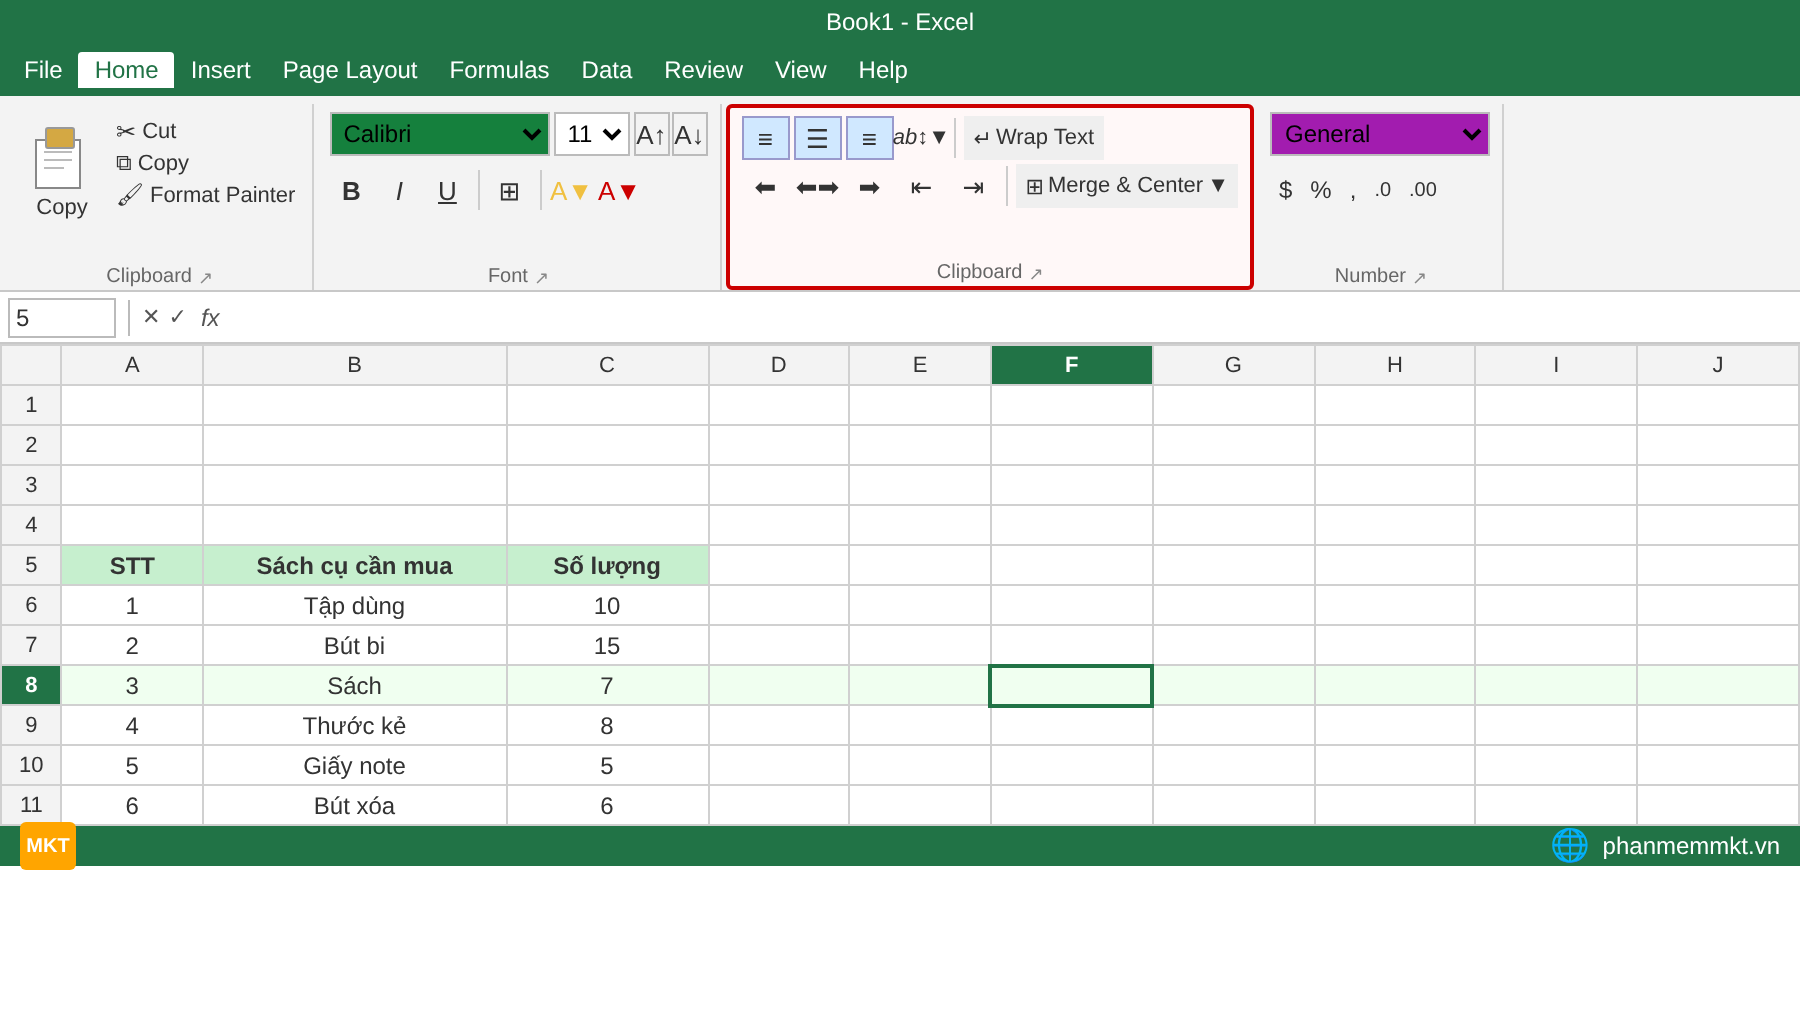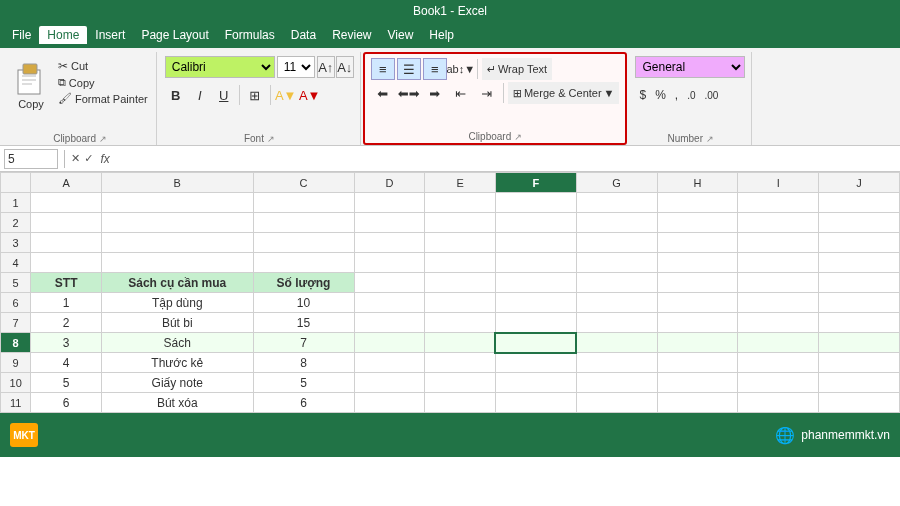--- a/index.html
+++ b/index.html
@@ -77,21 +77,21 @@
       display: flex;
       align-items: center;
       gap: 2px;
       margin-bottom: 3px;
     }
     .font-select {
       width: 110px;
       height: 22px;
       font-size: 12px;
       border: 1px solid #bbb;
-      background: #bef264;
+      background: #15803d;
       padding: 0 2px;
     }
     .font-size-select {
       width: 38px;
       height: 22px;
       font-size: 12px;
       border: 1px solid #bbb;
       background: white;
       padding: 0 2px;
     }
@@ -170,21 +170,21 @@
       padding: 2px 4px;
       border: 1px solid transparent;
       color: #333;
       height: 22px;
     }
     .number-select {
       width: 110px;
       height: 22px;
       font-size: 12px;
       border: 1px solid #bbb;
-      background: #f0abfc;
+      background: #a21caf;
       padding: 0 2px;
       margin-bottom: 3px;
     }
     .number-btns {
       display: flex;
       align-items: center;
       gap: 1px;
     }
     .num-btn {
       height: 22px;
@@ -309,21 +309,21 @@
     .col-h { width: 80px; }
     .col-i { width: 80px; }
     .col-j { width: 80px; }
 
     
     .status-bar {
       background: #217346;
       color: white;
       display: flex;
       align-items: center;
-      height: 44px;
+      height: 20px;
       padding: 0 10px;
       font-size: 12px;
       justify-content: space-between;
     }
     .status-left { display: flex; align-items: center; gap: 8px; }
     .mkt-logo {
       width: 28px;
       height: 24px;
       background: #ffa500;
       border-radius: 3px;
@@ -452,21 +452,21 @@
       <span class="expand-icon">↗</span>
     </div>
   </div>
 
   <div class="ribbon-group-wrapper" style="border: 2px solid #c00; border-radius:3px; background:#fff8f8;">
     <div class="ribbon-group-content" style="flex-direction:column; gap:2px; min-width:150px;">
       <div class="align-row">
         <button class="al-btn active" title="Align Top Left">≡</button>
         <button class="al-btn active" title="Align Top Center">☰</button>
         <button class="al-btn active" title="Align Top Right">≡</button>
-        <button class="al-btn" title="Orientation" style="font-size:11px;">ab↕▼</button>
+        <button class="al-btn" title="Orientation" style="font-size:11px;font-style:italic;">ab↕▼</button>
         <div class="separator"></div>
         <button class="wrap-text-btn">
           <span>↵</span>
           <span>Wrap Text</span>
         </button>
       </div>
       <div class="align-row">
         <button class="al-btn" title="Align Left">⬅</button>
         <button class="al-btn" title="Center">⬅➡</button>
         <button class="al-btn" title="Align Right">➡</button>

